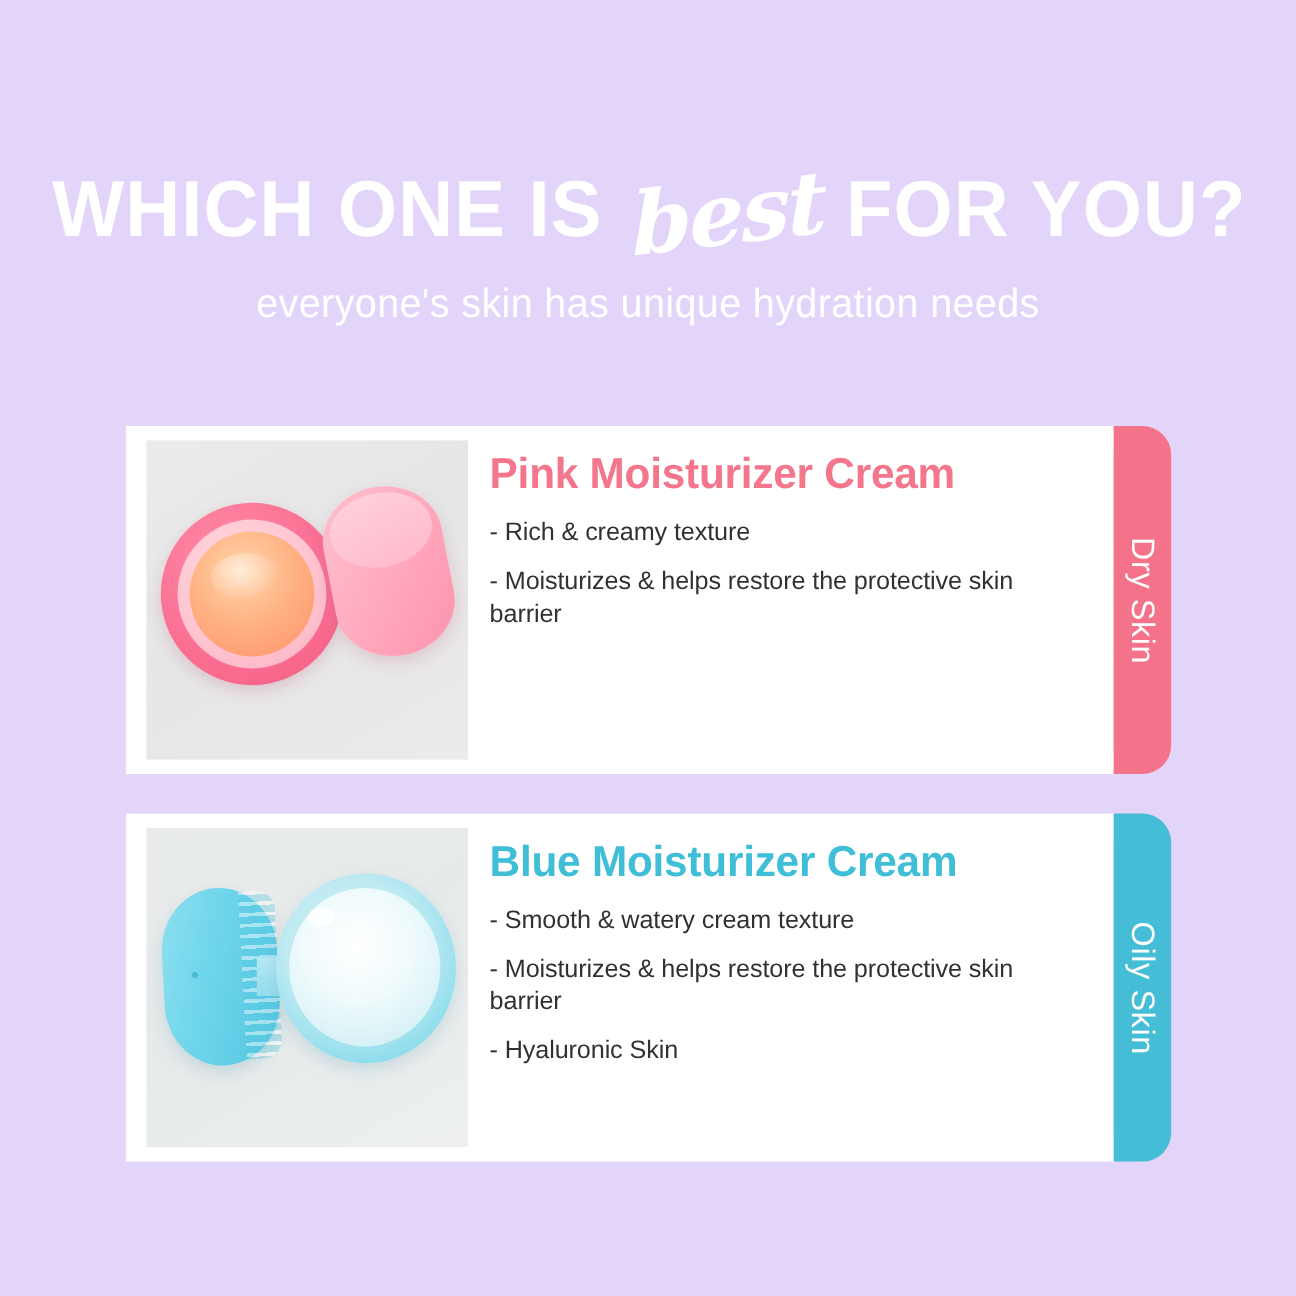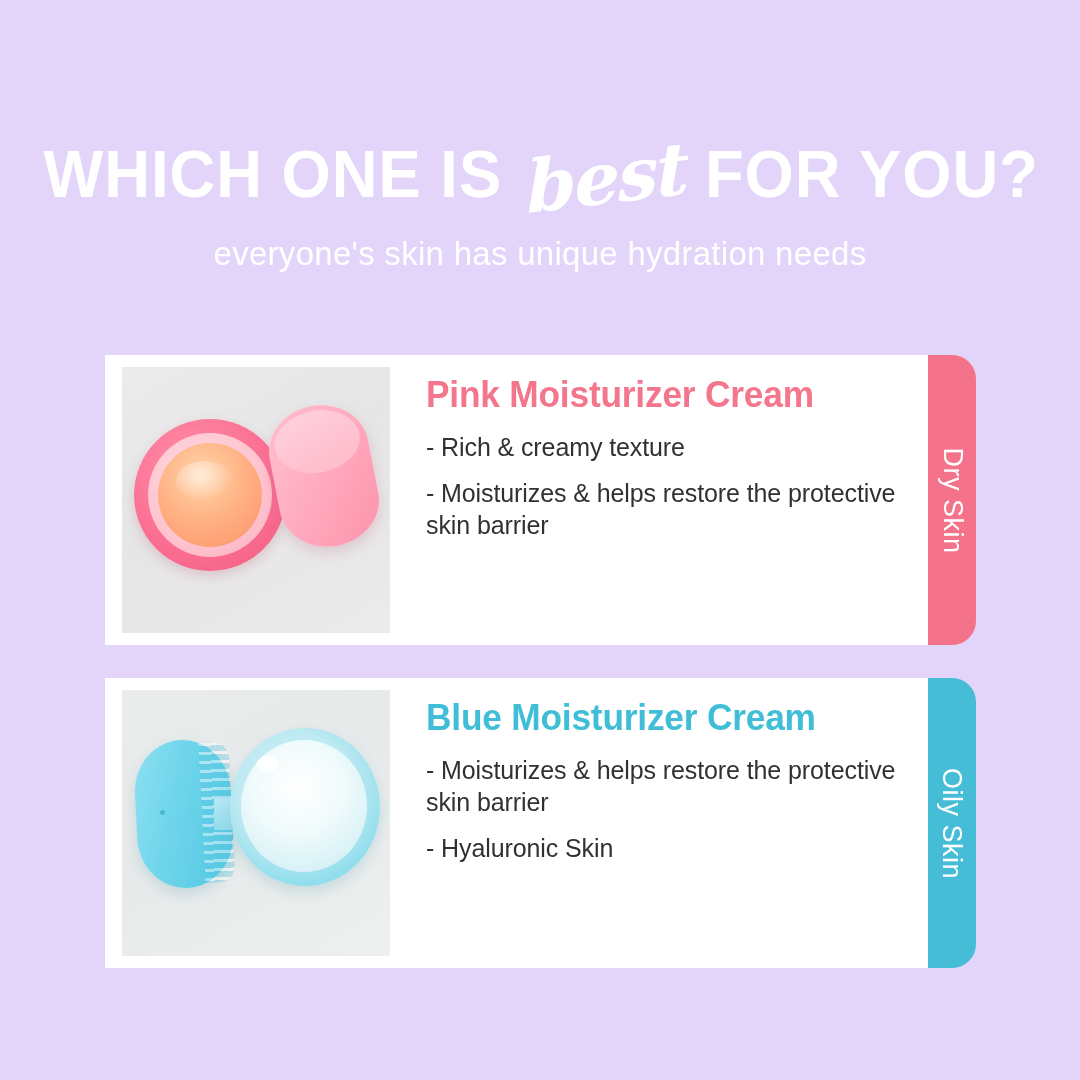--- a/index.html
+++ b/index.html
@@ -230,40 +230,40 @@
     top: 16px;
     width: 22px;
     height: 16px;
     border-radius: 50%;
     background: rgba(255,255,255,0.85);
   }
 
   
   .card-text {
     flex: 1 1 auto;
-    padding: 22px 22px 0 36px;
+    padding: 22px 22px 0 18px;
     box-sizing: border-box;
   }
   .card-title {
     margin: 0 0 18px 0;
     font-family: "Liberation Sans Narrow", "Liberation Sans", sans-serif;
     font-weight: bold;
     font-size: 36px;
     letter-spacing: -0.2px;
     line-height: 1;
     transform: scaleX(0.98);
     transform-origin: left center;
   }
   .card-title.pink { color: #f4768c; }
   .card-title.blue { color: #41bed7; }
 
   .feature {
     margin: 0 0 14px 0;
     font-family: "Liberation Sans", sans-serif;
-    font-size: 25px;
+    font-size: 21px;
     line-height: 1.28;
     color: #2f3234;
     letter-spacing: -0.1px;
   }
   .feature:last-child { margin-bottom: 0; }
 
   
   .side-tab {
     position: absolute;
     top: 0;
@@ -322,20 +322,21 @@
     <div class="card-body">
       <div class="card-photo blue-photo">
         <div class="jar-blue-lid"></div>
         <div class="jar-blue-dot"></div>
         <div class="jar-blue-neck"></div>
         <div class="jar-blue-base"></div>
         <div class="jar-blue-cream"></div>
       </div>
       <div class="card-text">
         <h2 class="card-title blue">Blue Moisturizer Cream</h2>
+        <p class="feature">- Smooth &amp; watery cream texture</p>
         <p class="feature">- Moisturizes &amp; helps restore the protective skin barrier</p>
         <p class="feature">- Hyaluronic Skin</p>
       </div>
     </div>
     <div class="side-tab blue">
       <span class="side-tab-label">Oily Skin</span>
     </div>
   </div>
 
 </div>

